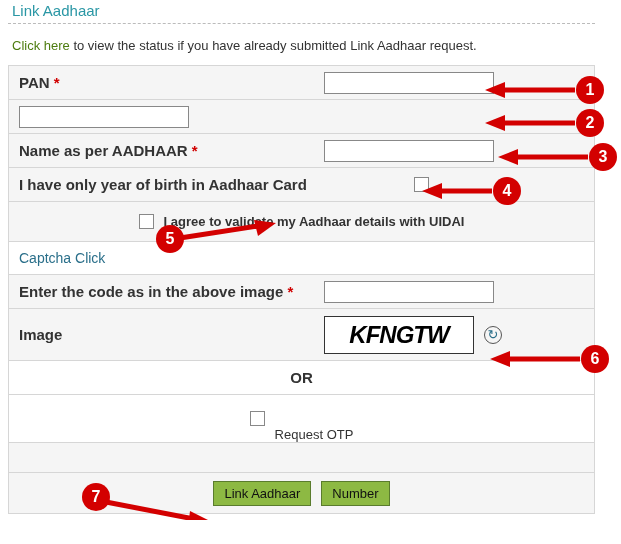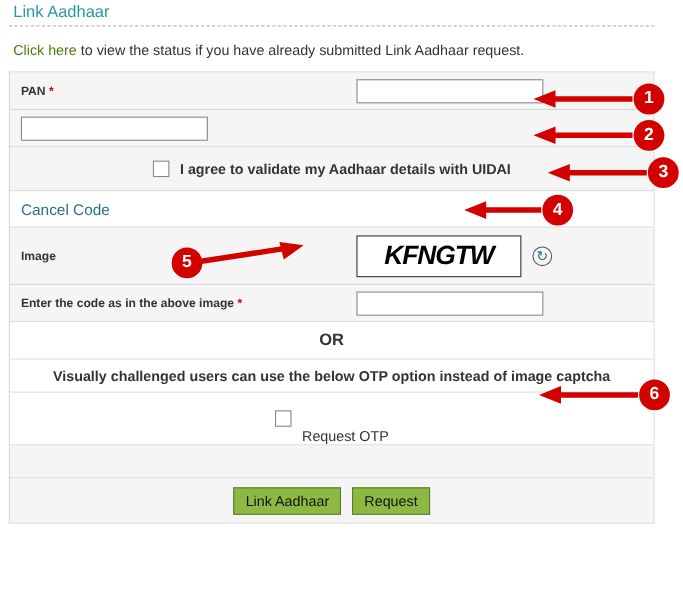--- a/index.html
+++ b/index.html
@@ -42,21 +42,21 @@
     padding: 0 10px;
     background: #f5f5f5;
     border-bottom: 1px solid #d6d6d6;
     box-sizing: border-box;
   }
   .panel-row.tall { min-height: 52px; }
   .panel-row .lbl {
     width: 305px;
     font-weight: bold;
     color: #333;
-    font-size: 11px;
+    font-size: 15px;
   }
   .req { color: #d00000; }
   input[type="text"].txt {
     width: 170px;
     height: 22px;
     border: 1px solid #888;
     background: #fff;
     font-size: 13px;
     padding: 0 4px;
     box-sizing: border-box;
@@ -171,54 +171,61 @@
 
     <div class="panel-row">
       <div class="lbl"><span>PAN</span> <span class="req">*</span></div>
       <input type="text" class="txt" style="">
     </div>
 
     <div class="panel-row">
       <input type="text" class="txt" style="">
     </div>
 
-
+    <div class="panel-row">
+      <div class="lbl"><span>Name as per AADHAAR</span> <span class="req">*</span></div>
+      <input type="text" class="txt" style="">
+    </div>
+
+    <div class="panel-row">
+      <div class="lbl" style="width:395px;">I have only year of birth in Aadhaar Card</div>
+      <span class="checkbox-dummy"></span>
+    </div>
 
     <div class="panel-row consent-row" style="min-height:40px;">
       <span class="checkbox-dummy"></span>
       <span class="consent-lbl">I agree to validate my Aadhaar details with UIDAI</span>
     </div>
 
-    <div class="captcha-heading">Cancel Code</div>
+    <div class="captcha-heading">Captcha Click</div>
+
+    <div class="panel-row">
+      <div class="lbl"><span>Enter the code as in the above image</span> <span class="req">*</span></div>
+      <input type="text" class="txt" style="">
+    </div>
 
     <div class="panel-row tall">
       <div class="lbl">Image</div>
       <div class="captcha-box">KFNGTW</div>
       <span class="refresh-icon">↻</span>
     </div>
 
-    <div class="panel-row">
-      <div class="lbl"><span>Enter the code as in the above image</span> <span class="req">*</span></div>
-      <input type="text" class="txt" style="">
-    </div>
-
     <div class="panel-row or-row">OR</div>
 
-    <div class="panel-row vc-row">Visually challenged users can use the below OTP option instead of image captcha</div>
 
     <div class="panel-row otp-row">
       <span class="checkbox-dummy"></span>
       <span class="otp-lbl">Request OTP</span>
     </div>
 
     <div class="panel-row spacer-row"></div>
 
     <div class="panel-row btn-row">
       <button class="btn">Link Aadhaar</button>
-      <button class="btn">Request</button>
+      <button class="btn">Number</button>
     </div>
 
   </div>
 
   <div class="anno">
 
     <svg class="arrow" style="left:485px; top:80px;" width="100" height="20">
         <line x1="90" y1="10" x2="18" y2="10"></line>
         <polygon points="0,10 20,2 20,18"></polygon>
       </svg>

